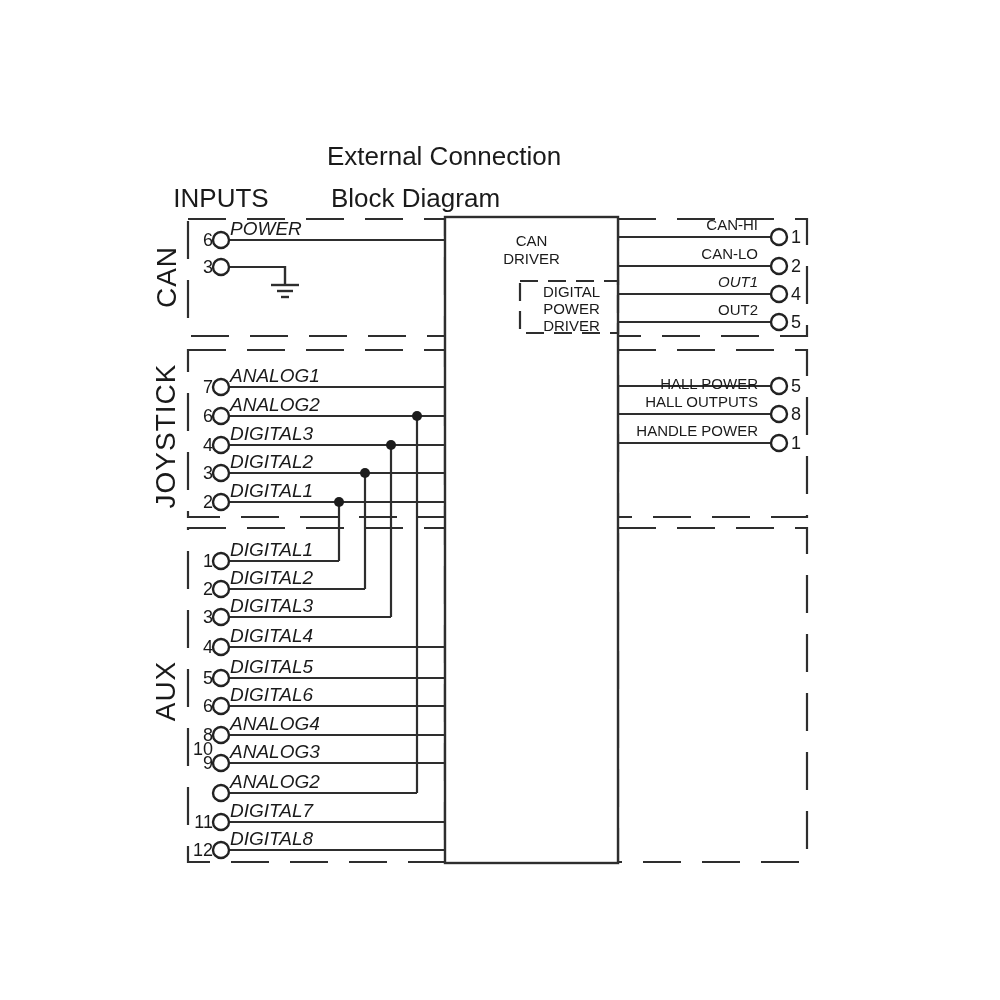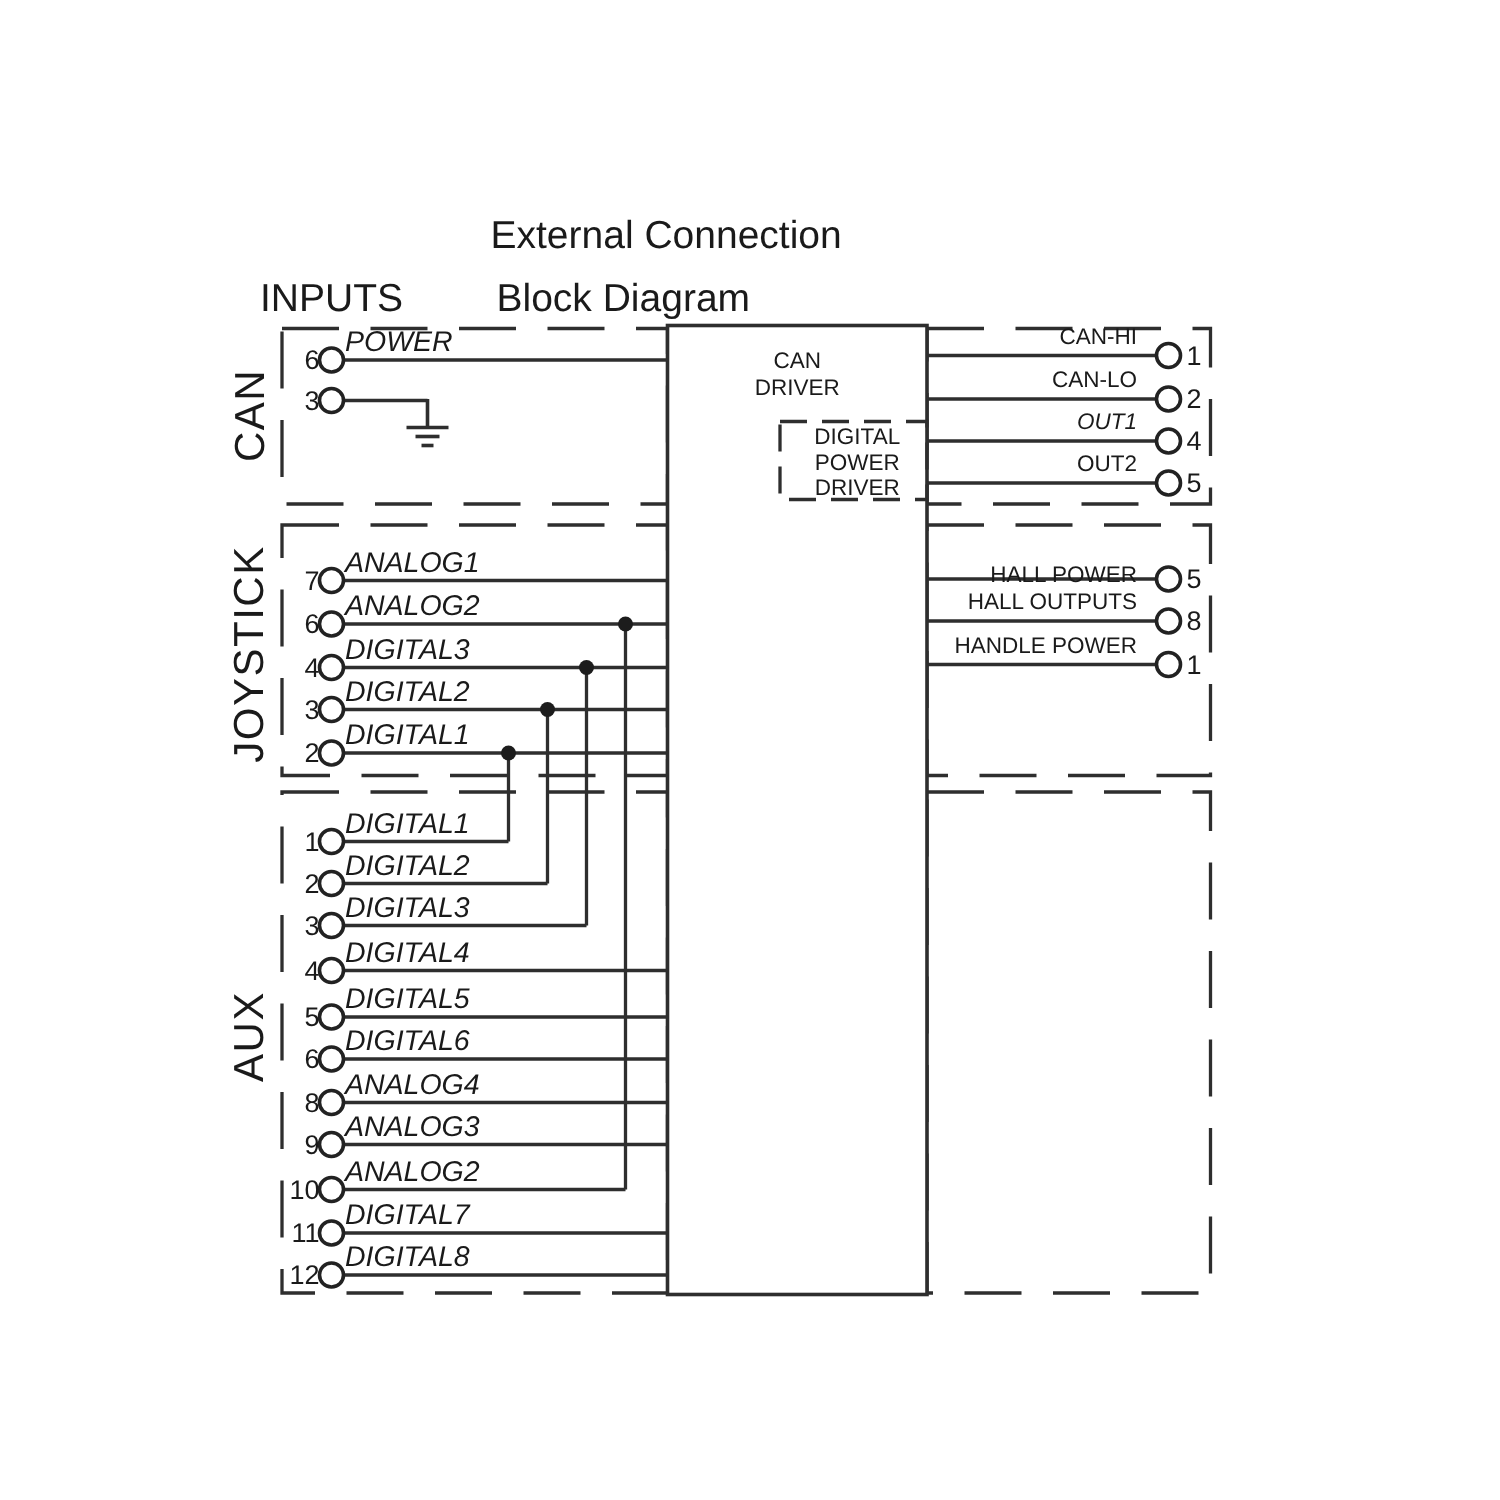--- a/index.html
+++ b/index.html
@@ -163,21 +163,21 @@
   <div class="txt pin-num l" style="top:636px;">4</div>
   <div class="txt pin-label" style="top:627px;">DIGITAL4</div>
   <div class="txt pin-num l" style="top:667px;">5</div>
   <div class="txt pin-label" style="top:658px;">DIGITAL5</div>
   <div class="txt pin-num l" style="top:695px;">6</div>
   <div class="txt pin-label" style="top:686px;">DIGITAL6</div>
   <div class="txt pin-num l" style="top:724px;">8</div>
   <div class="txt pin-label" style="top:715px;">ANALOG4</div>
   <div class="txt pin-num l" style="top:752px;">9</div>
   <div class="txt pin-label" style="top:743px;">ANALOG3</div>
-  <div class="txt pin-num l" style="top:782px;">10</div>
+  <div class="txt pin-num l" style="top:738px;">10</div>
   <div class="txt pin-label" style="top:773px;">ANALOG2</div>
   <div class="txt pin-num l" style="top:811px;">11</div>
   <div class="txt pin-label" style="top:802px;">DIGITAL7</div>
   <div class="txt pin-num l" style="top:839px;">12</div>
   <div class="txt pin-label" style="top:830px;">DIGITAL8</div>
 
   <div class="txt out-label" style="top:216px;">CAN-HI</div>
   <div class="txt pin-num r" style="top:226px;">1</div>
   <div class="txt out-label" style="top:245px;">CAN-LO</div>
   <div class="txt pin-num r" style="top:255px;">2</div>

